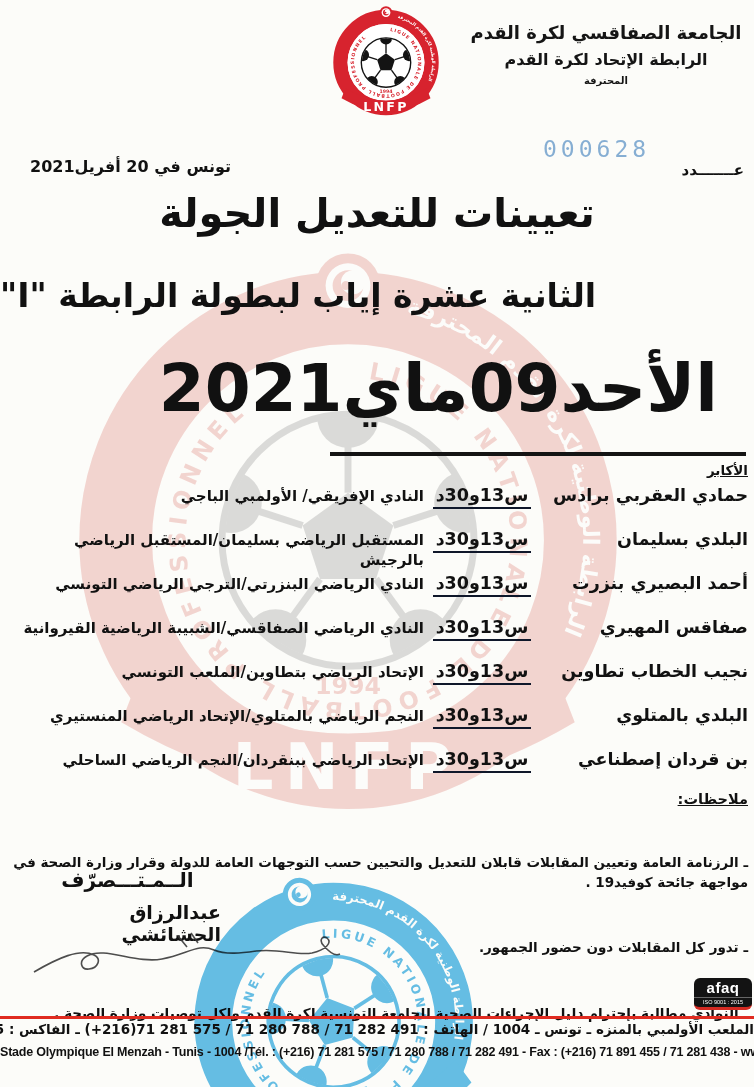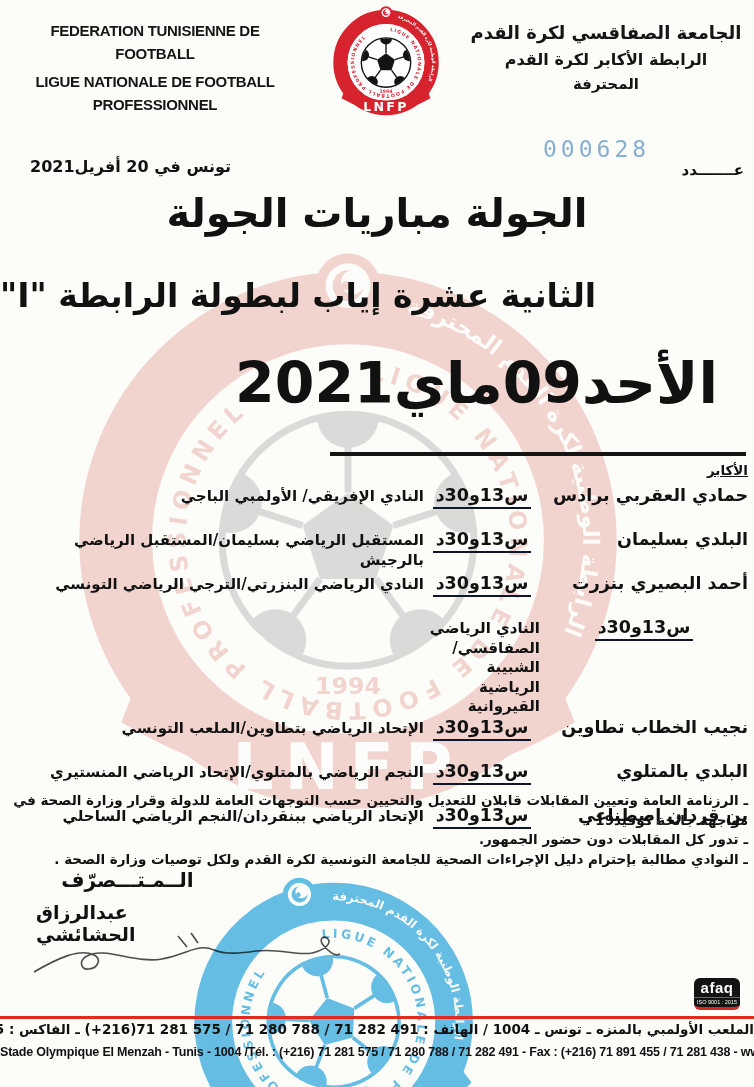--- a/index.html
+++ b/index.html
@@ -10,62 +10,62 @@
   }
   
   .fr-block{position:absolute;left:26px;top:20px;width:258px;text-align:center;
     font-family:"Liberation Sans",sans-serif;font-weight:bold;font-size:15px;
     letter-spacing:-0.3px;line-height:1.5;color:#151515;}
   .fr-block .l2{margin-top:6px;}
   .ar-block{position:absolute;right:12px;top:22px;width:272px;text-align:center;
     direction:rtl;font-weight:bold;color:#151515;}
   .ar-block .a1{font-size:18px;}
   .ar-block .a2{font-size:16px;margin-top:7px;}
-  .ar-block .a3{font-size:15px;margin-top:6px;}
+  .ar-block .a3{font-size:10px;margin-top:6px;}
   .logo-header{position:absolute;left:331px;top:6px;width:110px;height:123px;}
   .serial{position:absolute;left:543px;top:136px;font-family:"DejaVu Sans Mono",monospace;
     font-size:23px;color:#7aa6cf;letter-spacing:4px;opacity:.9;}
   .adad{position:absolute;right:10px;top:161px;direction:rtl;font-weight:bold;font-size:15px;}
   .place-date{position:absolute;left:30px;top:157px;direction:rtl;font-weight:bold;font-size:16px;}
   
   .logo-watermark{position:absolute;left:68px;top:252px;width:560px;height:627px;
     opacity:.30;pointer-events:none;}
   
   .title1{position:absolute;left:0;right:0;top:190px;text-align:center;direction:rtl;
     font-weight:bold;font-size:40px;}
   .title2{position:absolute;left:0;right:0;top:276px;text-align:left;direction:rtl;
     font-weight:bold;font-size:33px;}
   .title3{position:absolute;right:36px;top:350px;direction:rtl;text-align:right;
-    font-weight:bold;font-size:57px;}
+    font-weight:bold;font-size:66px;}
   .title-rule{position:absolute;left:330px;right:8px;top:452px;height:4px;background:#141414;}
   .category{position:absolute;right:6px;top:462px;direction:rtl;font-weight:bold;
     font-size:13.5px;text-decoration:underline;}
   
   .matches{position:absolute;left:8px;right:6px;top:485px;direction:rtl;}
   .match-row{display:grid;grid-template-columns:208px 116px 1fr;align-items:start;
     min-height:44px;}
   .cell-stadium{font-weight:bold;font-size:17.5px;white-space:nowrap;}
   .cell-time{font-weight:bold;font-size:17.5px;text-align:center;}
   .cell-time span{display:inline-block;border-bottom:2px solid #0f172a;padding:0 3px 2px;}
   .cell-fixture{font-weight:bold;font-size:15px;line-height:1.3;padding-top:2px;
     text-align:right;}
   
   .notes{position:absolute;left:8px;right:6px;top:791px;direction:rtl;text-align:right;}
   .notes-heading{font-weight:bold;font-size:14.5px;text-decoration:underline;}
-  .note-item{font-weight:bold;font-size:13.5px;line-height:1.45;}
+  .note-item{font-weight:bold;font-size:13.5px;line-height:1.45;margin-top:46px;}
   
   .sig-role{position:absolute;left:50px;top:868px;width:155px;text-align:center;
     direction:rtl;font-weight:bold;font-size:20px;}
-  .sig-name{position:absolute;left:36px;top:901px;width:185px;text-align:left;
+  .sig-name{position:absolute;left:36px;top:901px;width:185px;text-align:right;
     direction:rtl;font-weight:bold;font-size:19px;}
   .sig-scribble{position:absolute;left:28px;top:928px;width:315px;height:62px;}
   .logo-stamp{position:absolute;left:192px;top:872px;width:290px;height:325px;
     opacity:.8;mix-blend-mode:multiply;transform:rotate(-15deg);}
   
-  .afaq{position:absolute;left:694px;top:978px;width:46px;background:#131313;
+  .afaq{position:absolute;left:694px;top:978px;width:58px;background:#131313;
     border-radius:6px;text-align:center;border-bottom:3px solid #d42a22;
     font-family:"Liberation Sans",sans-serif;}
   .afaq-name{color:#fff;font-weight:bold;font-size:15px;letter-spacing:.5px;padding-top:1px;}
   .afaq-iso{color:#fff;font-size:5.5px;border-top:1px solid #666;margin-top:1px;
     padding:1px 0 2px;white-space:nowrap;}
   
   .footer-rule{position:absolute;left:0;right:0;top:1016px;height:3px;background:#e02b20;}
   .footer-ar{position:absolute;left:0;right:0;top:1021px;text-align:center;direction:rtl;
     font-weight:bold;font-size:13.5px;white-space:nowrap;}
   .footer-fr{position:absolute;left:0;right:0;top:1045px;text-align:center;
@@ -131,41 +131,36 @@
     </symbol>
   </defs>
 </svg>
 
 <div class="page">
 
   <svg class="logo-watermark" viewBox="0 0 200 224">
       <use href="#lnfp-badge"></use>
     </svg>
 
-  <div class="fr-block">
-    <div>FEDERATION TUNISIENNE DE FOOTBALL</div>
-    <div class="l2">LIGUE NATIONALE DE FOOTBALL</div>
-    <div>PROFESSIONNEL</div>
-  </div>
 
   <svg class="logo-header" viewBox="0 0 200 224">
       <use href="#lnfp-badge"></use>
     </svg>
 
   <div class="ar-block">
     <div class="a1">الجامعة الصفاقسي لكرة القدم</div>
-    <div class="a2">الرابطة الأكابر لكرة القدم</div>
+    <div class="a2">الرابطة الإتحاد لكرة القدم</div>
     <div class="a3">المحترفة</div>
   </div>
 
   <div class="serial">000628</div>
   <div class="adad">عـــــــدد</div>
   <div class="place-date">تونس في  20 أفريل2021</div>
 
-  <div class="title1">الجولة مباريات الجولة</div>
+  <div class="title1">تعيينات للتعديل الجولة</div>
   <div class="title2">الثانية عشرة إياب لبطولة الرابطة "I"</div>
   <div class="title3">الأحد09ماي2021</div>
   <div class="title-rule"></div>
   <div class="category">الأكابر</div>
 
   <div class="matches">
       <div class="match-row">
       <div class="cell-stadium">حمادي العقربي برادس</div>
       <div class="cell-time"><span>س13و30د</span></div>
       <div class="cell-fixture">النادي الإفريقي/ الأولمبي الباجي</div>
@@ -174,20 +169,21 @@
       <div class="cell-stadium">البلدي بسليمان</div>
       <div class="cell-time"><span>س13و30د</span></div>
       <div class="cell-fixture">المستقبل الرياضي بسليمان/المستقبل الرياضي بالرجيش</div>
     </div>
       <div class="match-row">
       <div class="cell-stadium">أحمد البصيري بنزرت</div>
       <div class="cell-time"><span>س13و30د</span></div>
       <div class="cell-fixture">النادي الرياضي البنزرتي/الترجي الرياضي التونسي</div>
     </div>
       <div class="match-row">
+      <div class="cell-stadium">صفاقس المهيري</div>
       <div class="cell-time"><span>س13و30د</span></div>
       <div class="cell-fixture">النادي الرياضي الصفاقسي/الشبيبة الرياضية القيروانية</div>
     </div>
       <div class="match-row">
       <div class="cell-stadium">نجيب الخطاب تطاوين</div>
       <div class="cell-time"><span>س13و30د</span></div>
       <div class="cell-fixture">الإتحاد الرياضي بتطاوين/الملعب التونسي</div>
     </div>
       <div class="match-row">
       <div class="cell-stadium">البلدي بالمتلوي</div>
@@ -195,20 +191,21 @@
       <div class="cell-fixture">النجم الرياضي بالمتلوي/الإتحاد الرياضي المنستيري</div>
     </div>
       <div class="match-row">
       <div class="cell-stadium">بن قردان إصطناعي</div>
       <div class="cell-time"><span>س13و30د</span></div>
       <div class="cell-fixture">الإتحاد الرياضي ببنقردان/النجم الرياضي الساحلي</div>
     </div>
     </div>
 
   <div class="notes">
+    <div class="notes-heading">ملاحظات:</div>
     <div class="note-item">ـ الرزنامة العامة وتعيين المقابلات قابلان للتعديل والتحيين حسب التوجهات العامة للدولة وقرار وزارة الصحة في مواجهة جائحة كوفيد19 .</div>
     <div class="note-item">ـ تدور كل المقابلات دون حضور الجمهور.</div>
     <div class="note-item">ـ النوادي مطالبة بإحترام دليل الإجراءات الصحية للجامعة التونسية لكرة القدم ولكل توصيات وزارة الصحة .</div>
   </div>
 
   <div class="sig-role">الــمـتـــصرّف</div>
   <div class="sig-name">عبدالرزاق الحشائشي</div>
   <svg class="sig-scribble" viewBox="0 0 315 62">
     <path d="M6,44 C30,30 52,20 66,27 C74,31 70,40 61,41 C53,42 50,33 59,28 C76,18 108,36 134,31 C160,26 170,15 186,22 C198,27 214,25 228,23 C252,20 268,28 284,25 C297,22 305,15 299,10 C295,7 290,12 296,18 C302,25 308,28 312,26" fill="none" stroke="#3a3a3a" stroke-width="1.6" opacity="0.9"></path>
     <path d="M150,8 l9,11 M163,5 l7,10" fill="none" stroke="#3a3a3a" stroke-width="1.6" opacity="0.9"></path>

